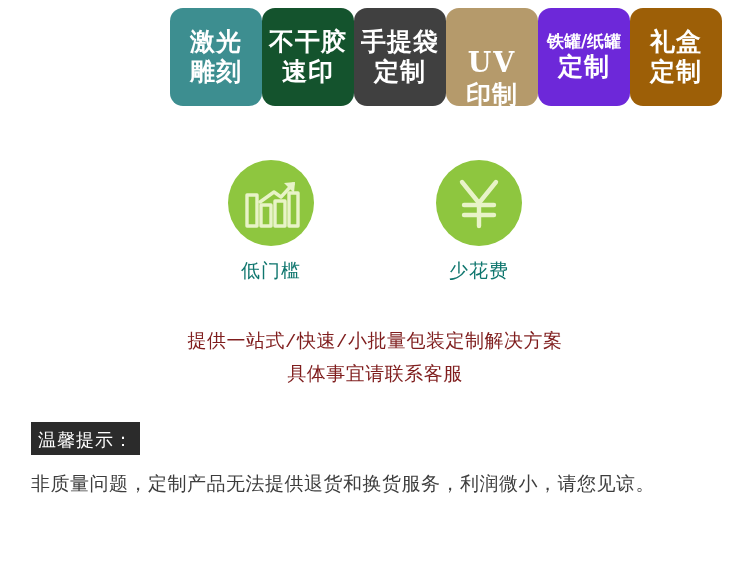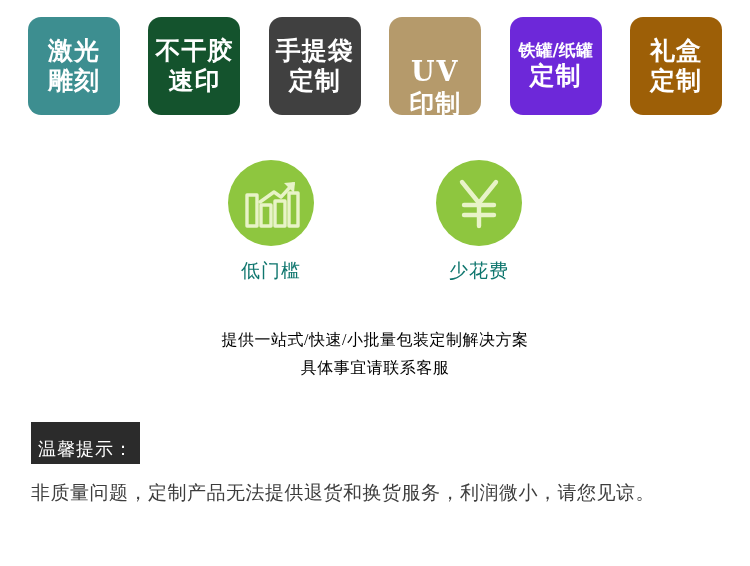--- a/index.html
+++ b/index.html
@@ -17,26 +17,26 @@
 
   .page {
     position: relative;
     width: 750px;
     height: 566px;
   }
 
   
   .category-row {
     position: absolute;
-    top: 17px;
+    top: 8px;
     left: 28px;
     width: 694px;
     height: 98px;
     display: flex;
-    justify-content: space-between;
+    justify-content: flex-end;
     align-items: stretch;
   }
   .category-card {
     width: 92px;
     height: 98px;
     border-radius: 13px;
     display: flex;
     flex-direction: column;
     align-items: center;
     justify-content: center;
@@ -95,41 +95,41 @@
 
   
   .tagline {
     position: absolute;
     top: 326px;
     left: 0;
     width: 750px;
     text-align: center;
   }
   .tagline-line {
-    font-size: 16px;
-    color: #000000;
+    font-size: 19px;
+    color: #7f1d1d;
     line-height: 1.75;
     letter-spacing: 0.5px;
-    font-family: Liberation Serif, serif;
+    font-family: Liberation Mono, monospace;
   }
 
   
   .notice {
     position: absolute;
     top: 422px;
     left: 31px;
     width: 690px;
   }
   .notice-badge {
     display: inline-block;
     background: #2b2b2b;
     color: #ffffff;
     font-size: 18px;
     letter-spacing: 1px;
-    padding: 18px 7px 6px 7px;
+    padding: 9px 7px 6px 7px;
     line-height: 1;
     font-family: "DejaVu Sans", "Liberation Sans", sans-serif;
   }
   .notice-body {
     margin-top: 16px;
     font-size: 19px;
     color: #3d3d3d;
     letter-spacing: 0.5px;
     white-space: nowrap;
     font-family: "DejaVu Sans", "Liberation Sans", sans-serif;

